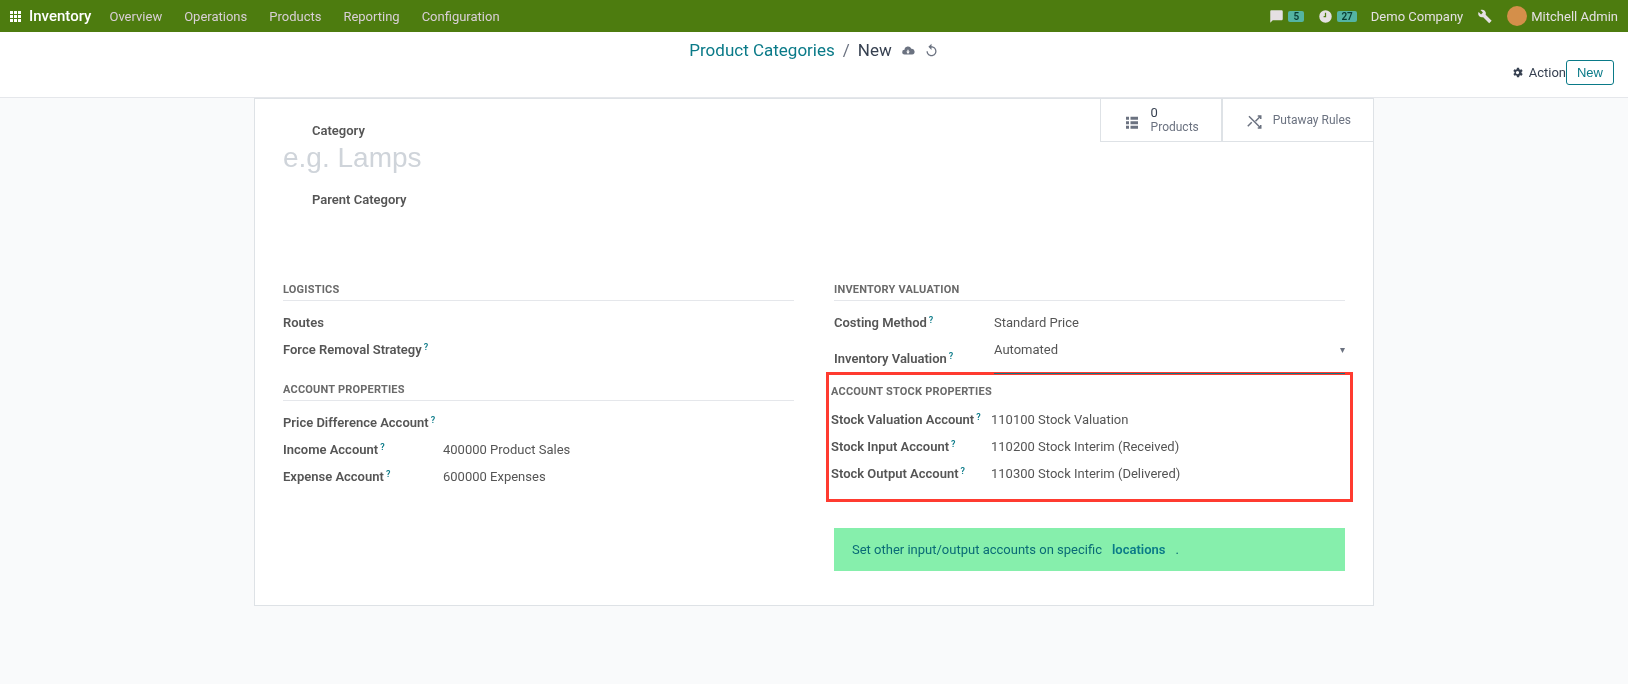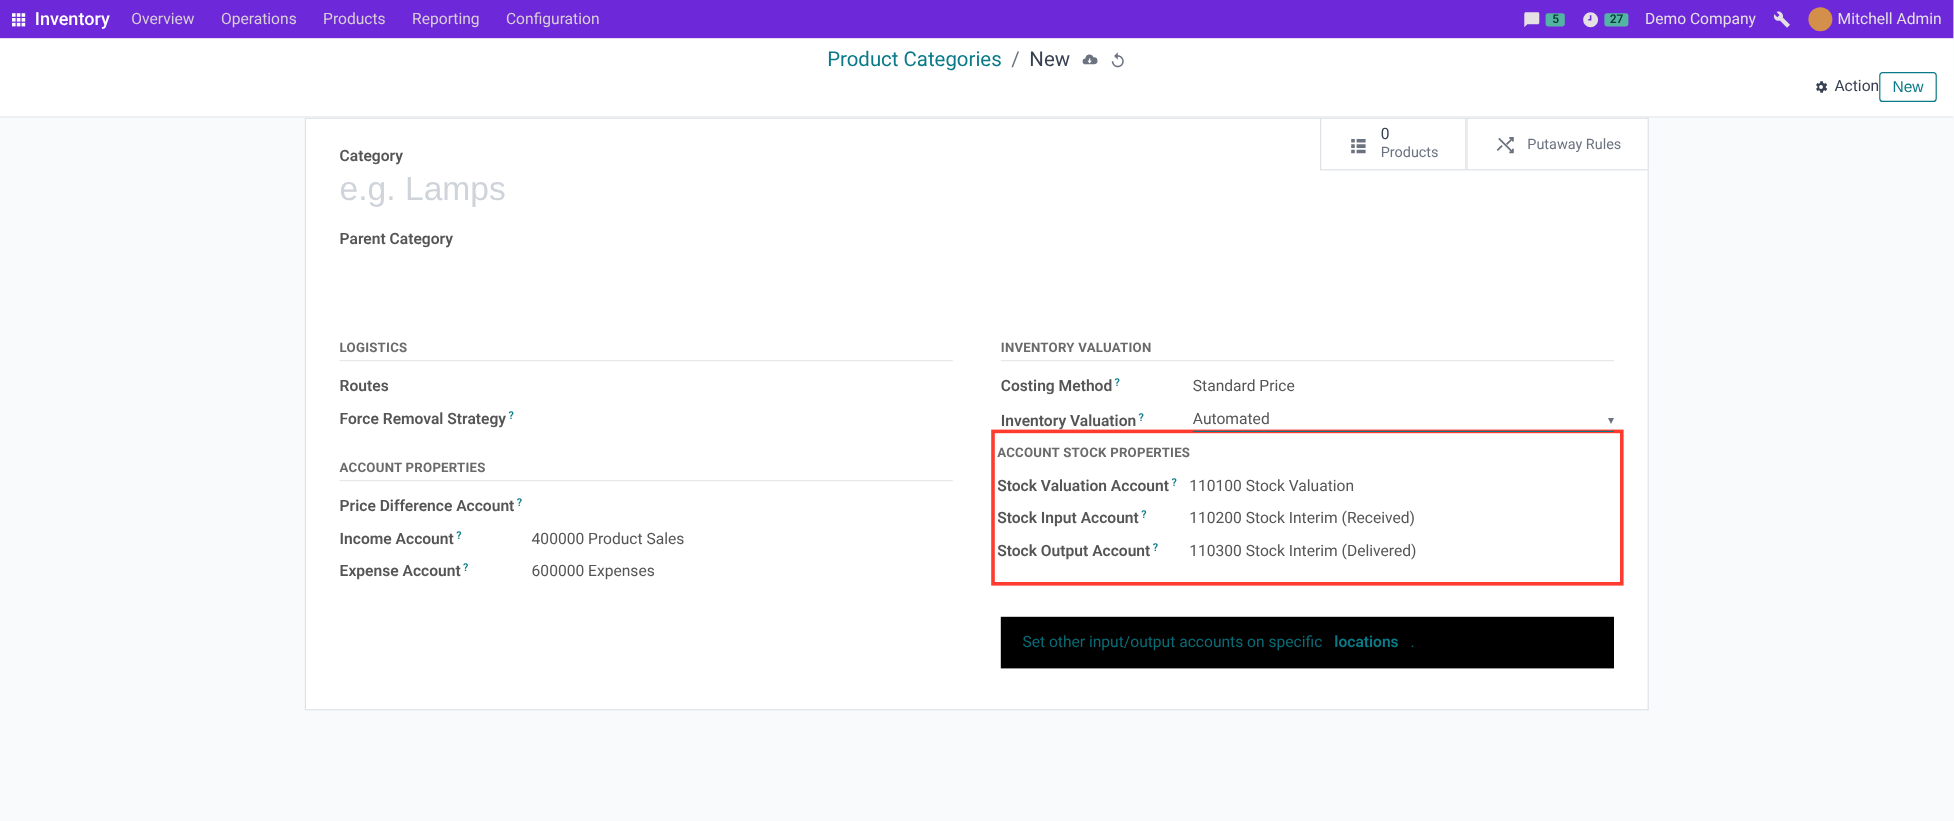--- a/index.html
+++ b/index.html
@@ -1,19 +1,19 @@
 <!DOCTYPE html>
 <html><head>
 <meta charset="utf-8">
 <style>
 * { margin: 0; padding: 0; box-sizing: border-box; }
 body { font-family: -apple-system, BlinkMacSystemFont, "Segoe UI", Roboto, "Helvetica Neue", Arial, sans-serif; font-size: 13px; color: #374151; background: #f9fafb; }
 
 
-.navbar { background: #6d28d9; height: 32px; display: flex; align-items: center; padding: 0 10px; color: #e5e0e3; font-size: 13px; }
+.navbar { background: #4d7c0f; height: 32px; display: flex; align-items: center; padding: 0 10px; color: #e5e0e3; font-size: 13px; }
 .navbar-left { display: flex; align-items: center; gap: 14px; height: 100%; }
 .navbar-brand { display: flex; align-items: center; gap: 8px; font-weight: 500; font-size: 15px; color: #fff; cursor: pointer; }
 .apps-icon { display: grid; grid-template-columns: repeat(3,3px); grid-template-rows: repeat(3,3px); gap: 1px; }
 .apps-icon span { background: #fff; width: 3px; height: 3px; }
 .nav-link { color: #d9cfd6; cursor: pointer; padding: 0 4px; }
 .navbar-right { margin-left: auto; display: flex; align-items: center; gap: 14px; color: #e5e0e3; }
 .nav-icon-btn { display: inline-flex; align-items: center; gap: 4px; cursor: pointer; color: #e5e0e3; }
 .badge { background: #54b4a3; color: #073b33; font-size: 10px; padding: 0 4px; border-radius: 2px; font-weight: 600; min-width: 16px; text-align: center; }
 .avatar { width: 20px; height: 20px; border-radius: 50%; background: #d48f4a; display: inline-block; }
 
@@ -33,35 +33,35 @@
 .page { padding: 0 0 40px; }
 .form-sheet { width: 1120px; margin: 0 auto; background: #fff; border: 1px solid #dee2e6; position: relative; }
 .stat-buttons { position: absolute; top: -1px; right: -1px; display: flex; }
 .stat-btn { border: 1px solid #dee2e6; background: #fff; padding: 8px 22px; display: flex; align-items: center; gap: 10px; cursor: pointer; height: 44px; }
 .stat-btn .sicon { color: #6b7280; font-size: 18px; }
 .stat-btn .scol { display: flex; flex-direction: column; line-height: 1.1; }
 .stat-btn .snum { font-size: 13px; color: #374151; }
 .stat-btn .slbl { font-size: 12px; color: #6b7280; }
 
 .form-body { padding: 24px 28px 34px; }
-.fld-label { font-weight: 600; color: #555; font-size: 13px; margin-bottom: 2px; display: block; }
+.fld-label { font-weight: 600; color: #555; font-size: 13px; margin-bottom: 2px; display: block; margin-left: 29px; }
 .big-input { border: 0; font-size: 28px; color: #cfd4da; width: 100%; outline: none; padding: 2px 0 8px; }
 .big-input::placeholder { color: #cfd4da; }
 .subfield { margin-top: 10px; }
 .columns { display: flex; gap: 40px; margin-top: 34px; }
 .col { flex: 1; margin-top: 42px; }
 .sect-title { text-transform: uppercase; font-size: 11px; font-weight: 700; color: #6a6a6a; border-bottom: 1px solid #e5e7eb; padding-bottom: 4px; margin-bottom: 14px; letter-spacing: .2px; }
 .kv { display: flex; align-items: center; margin-bottom: 12px; font-size: 13px; }
 .kv .k { width: 160px; font-weight: 600; color: #555; position: relative; }
 .kv .v { color: #555; flex: 1; }
 .help-q { color: #0a7a88; font-size: 9px; position: relative; top: -4px; margin-left: 2px; }
-.select-line { border-bottom: 1px solid #0a7a88; display: flex; align-items: center; width: 100%; padding-bottom: 2px; }
+.select-line { border-bottom: 1px solid #0a7a88; display: flex; align-items: center; width: 100%; padding-bottom: 16px; }
 .select-line .caret { margin-left: auto; color: #6b7280; font-size: 10px; }
 .hl-box { border: 3px solid #ff3b30; padding: 10px 2px 6px; margin: -14px -8px 0; }
-.info-banner { background: #000000; color: #0a6b76; padding: 14px 18px; margin-top: 26px; font-size: 13px; display: flex; gap: 10px; align-items: center; }
+.info-banner { background: #86efac; color: #0a6b76; padding: 14px 18px; margin-top: 26px; font-size: 13px; display: flex; gap: 10px; align-items: center; }
 .info-banner .lnk { color: #0a7a88; font-weight: 600; cursor: pointer; }
 
 svg { display: inline-block; vertical-align: middle; }
 </style>
 </head>
 <body>
 
 <div class="navbar">
   <div class="navbar-left">
     <div class="navbar-brand">

